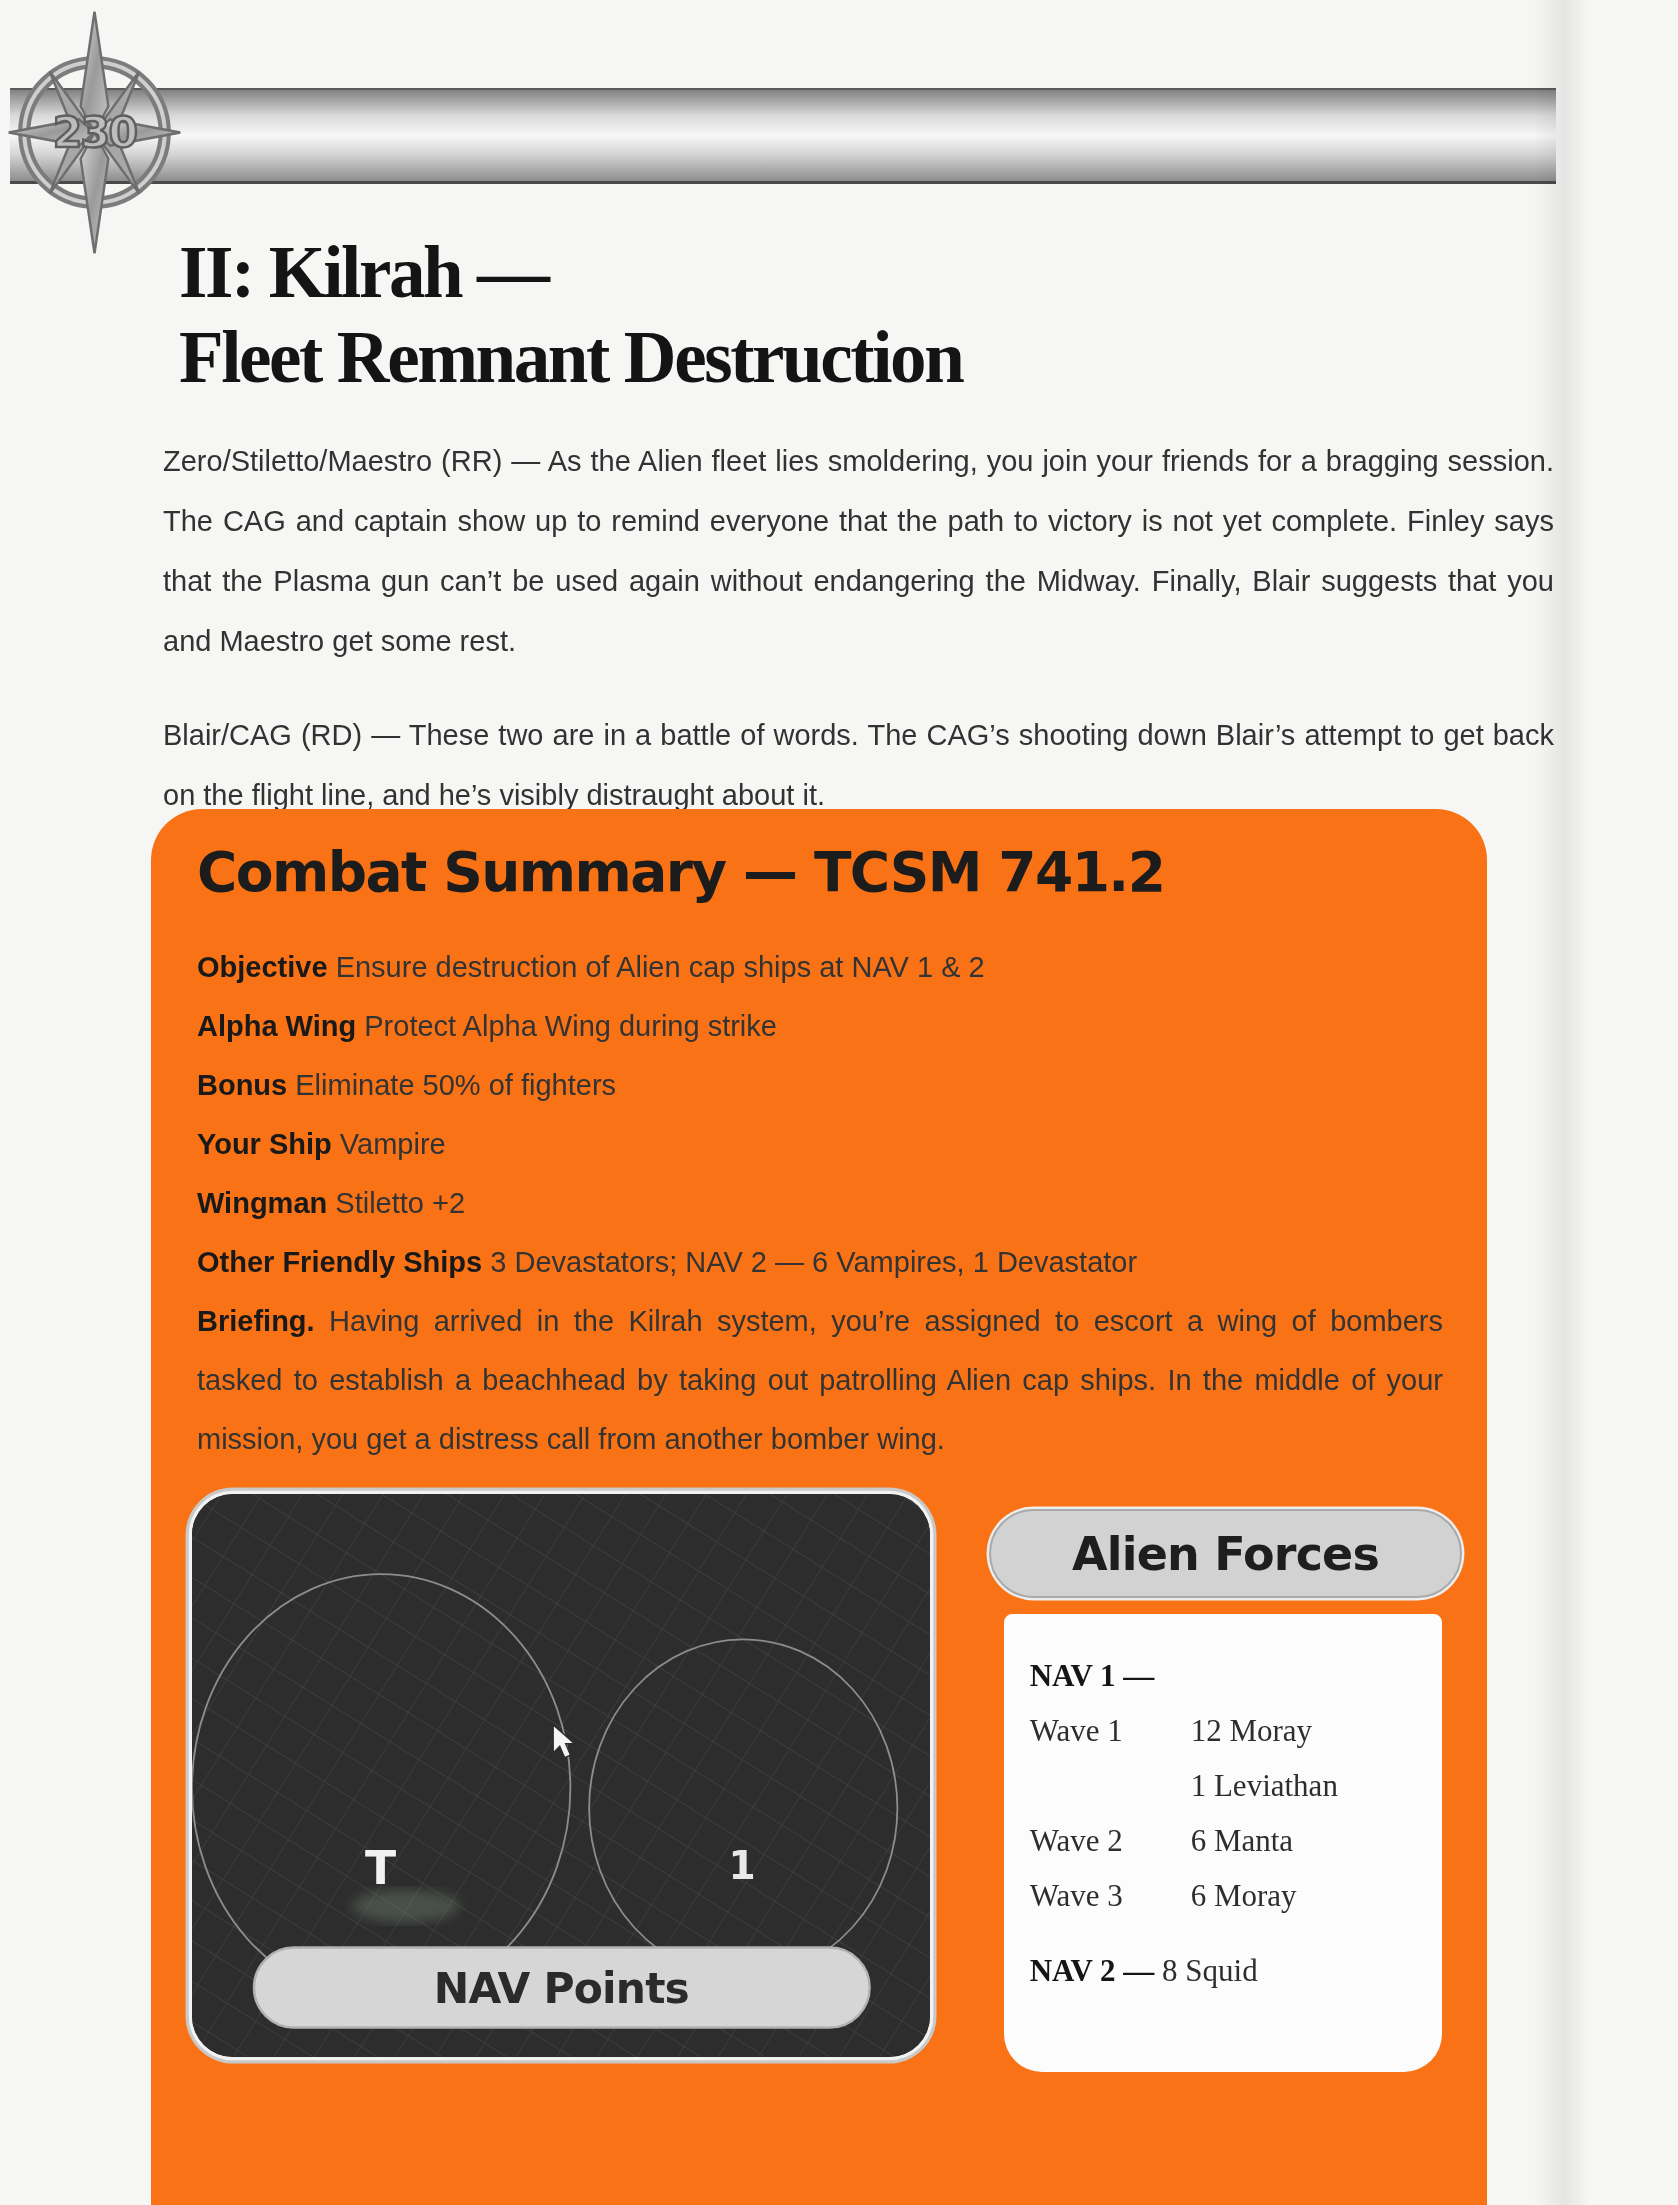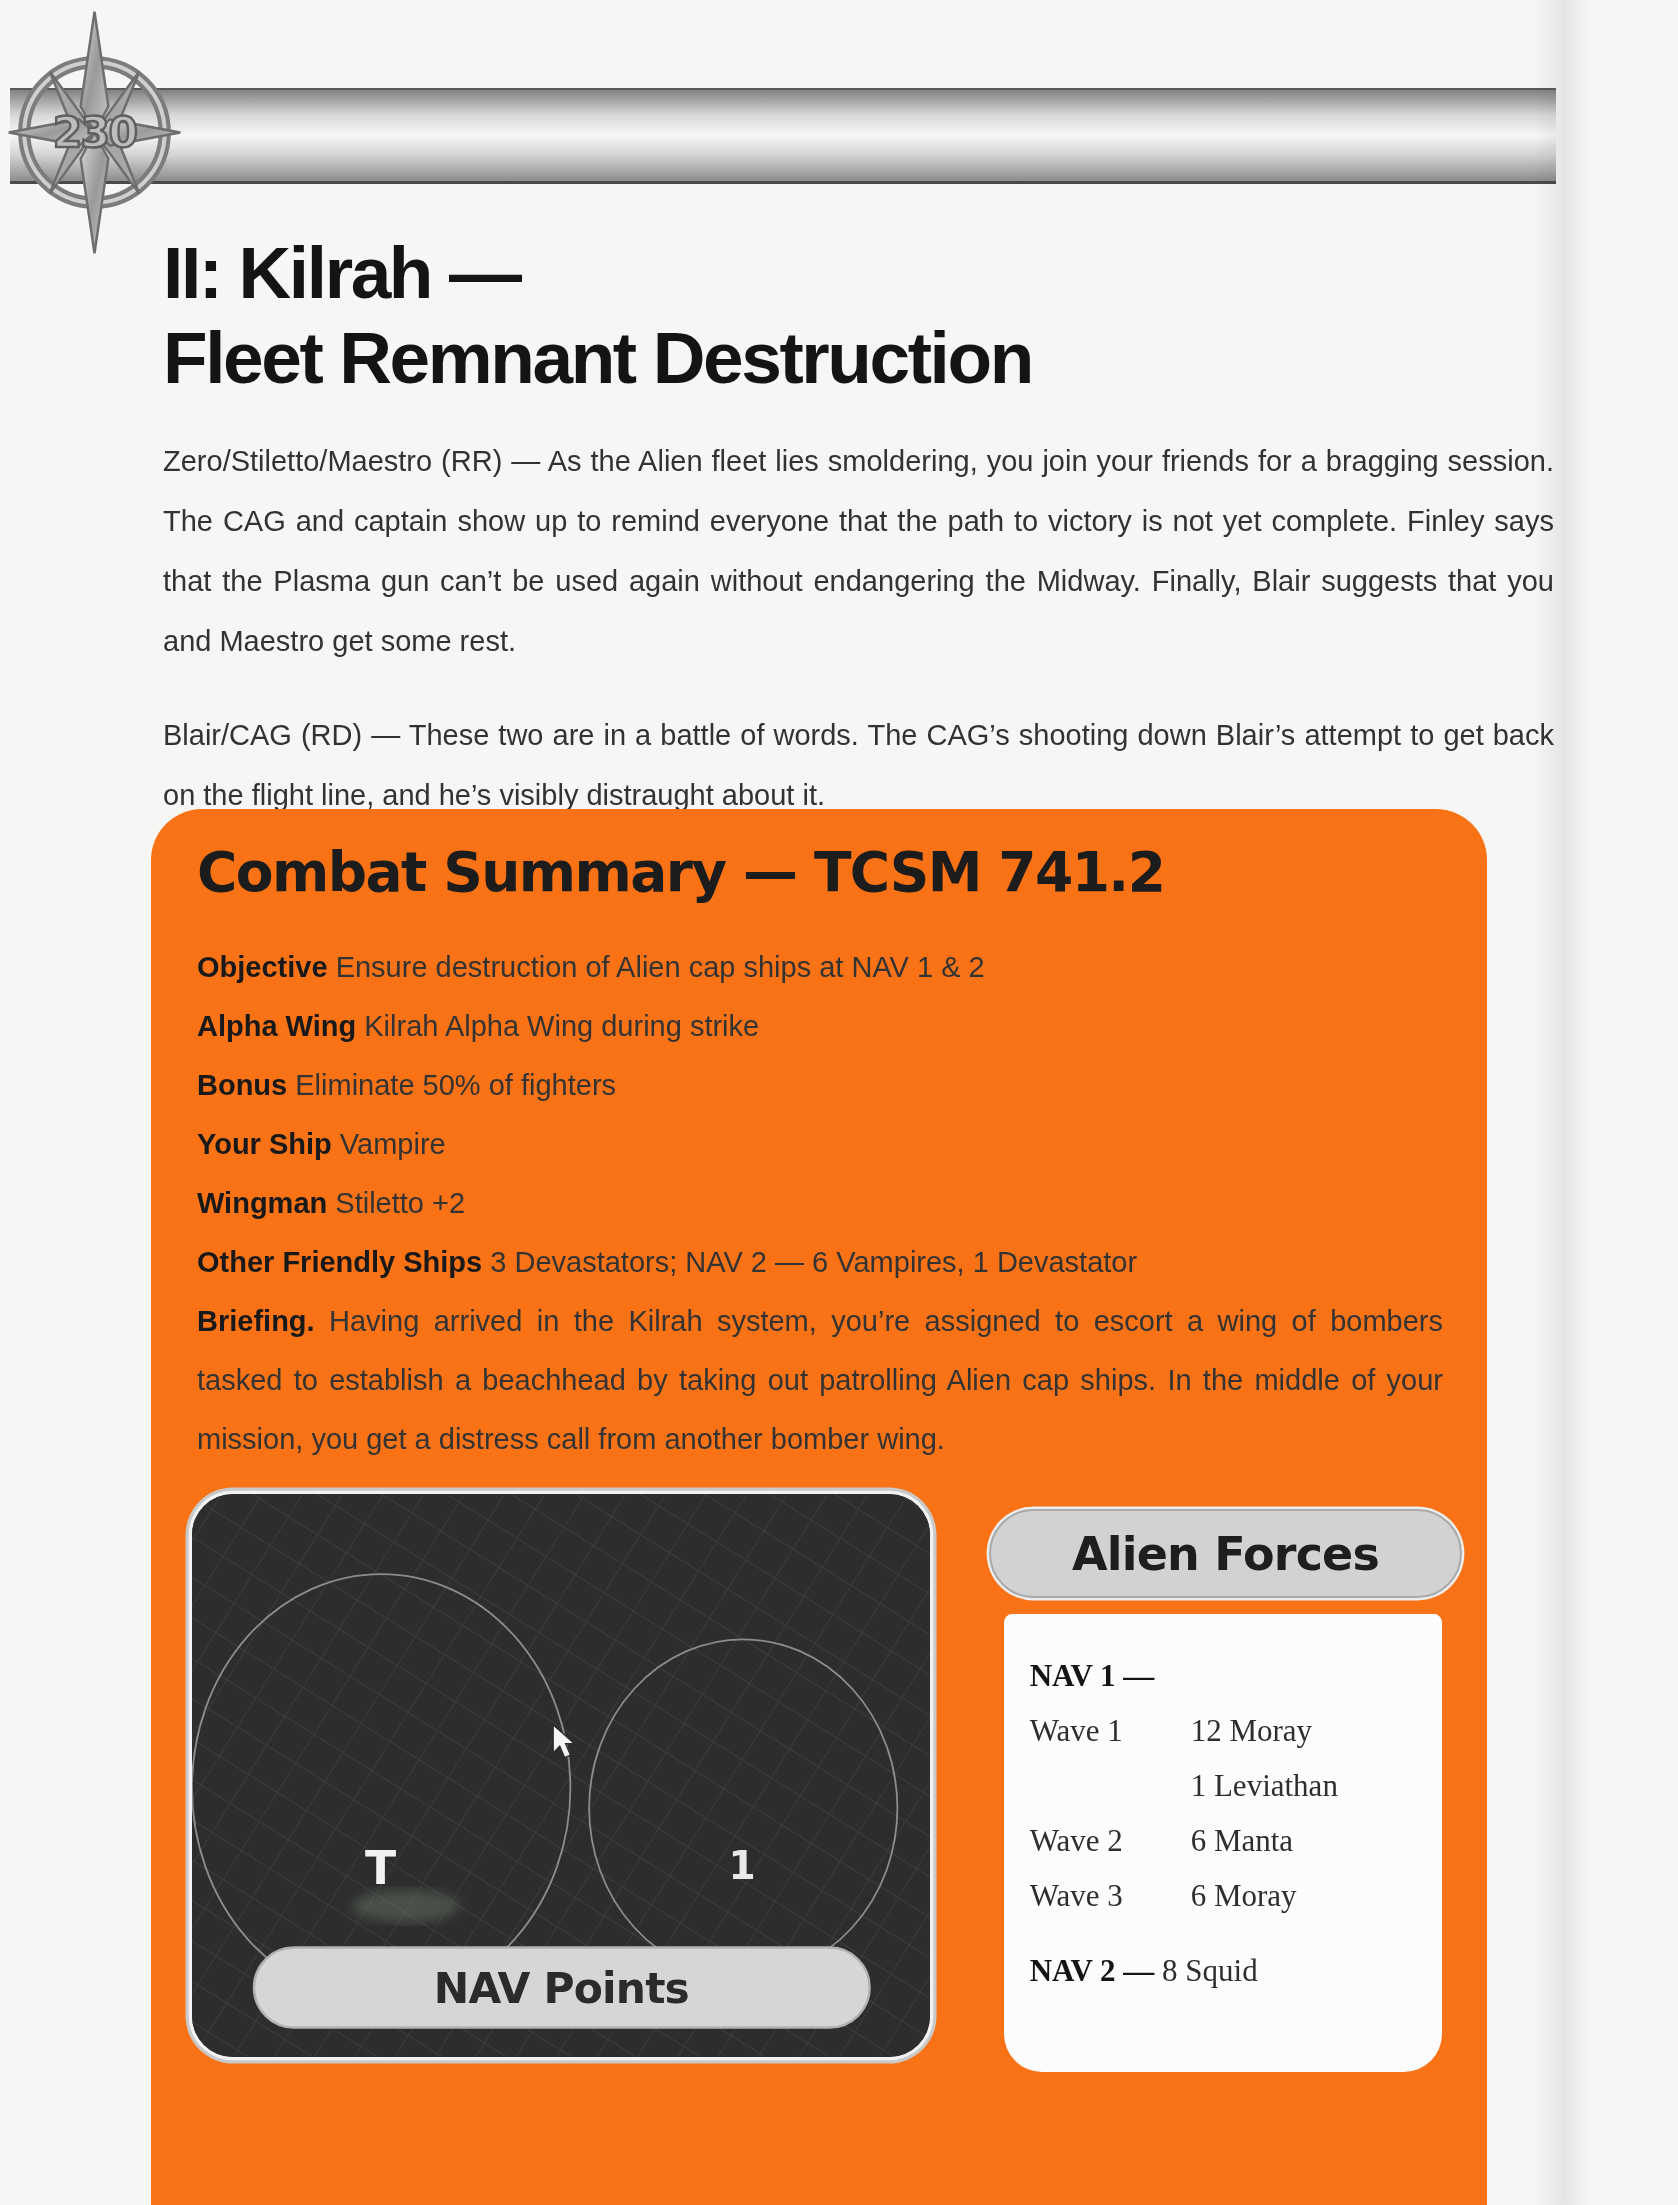--- a/index.html
+++ b/index.html
@@ -12,21 +12,21 @@
   
   .header-bar{
     position:absolute;left:9.8px;top:88px;right:122px;height:91px;
     background:linear-gradient(180deg,#828282 0%,#d9d9d9 28%,#f7f7f7 50%,#d2d2d2 72%,#8d8d8d 100%);
     border-top:2.4px solid #5a5a5a;border-bottom:3.3px solid #4a4a4a;
   }
   .compass{position:absolute;left:6.5px;top:9.8px;width:175px;height:245px;}
   
   .content{position:absolute;left:163px;top:230px;width:1391px;}
   h1{
-    margin:0 0 31px 0;font-family:Liberation Sans, sans-serif;
+    margin:0 0 31px 16px;font-family:Liberation Serif, serif;
     font-size:73px;line-height:85px;font-weight:800;letter-spacing:-2.4px;color:#141414;
   }
   .content p{
     margin:0 0 34px 0;font-size:29px;line-height:60px;text-align:justify;color:#323232;
   }
   
   .summary-box{
     position:absolute;left:151px;top:775px;width:1336px;height:1666px;
     background:#f97316;border-radius:51px;margin-top:34px;
   }
@@ -104,21 +104,21 @@
   </h1>
   <p>Zero/Stiletto/Maestro (RR) — As the Alien fleet lies smoldering, you join your friends for a bragging session. The CAG and captain show up to remind everyone that the path to victory is not yet complete. Finley says that the Plasma gun can’t be used again without endangering the Midway. Finally, Blair suggests that you and Maestro get some rest.</p>
   <p>Blair/CAG (RD) — These two are in a battle of words. The CAG’s shooting down Blair’s attempt to get back on the flight line, and he’s visibly distraught about it.</p>
 </div>
 
 <div class="summary-box">
   <h2>Combat Summary — TCSM 741.2</h2>
 
   <div class="fields">
     <div><b>Objective</b> <span>Ensure destruction of Alien cap ships at NAV 1 &amp; 2</span></div>
-    <div><b>Alpha Wing</b> <span>Kilrah Alpha Wing during strike</span></div>
+    <div><b>Alpha Wing</b> <span>Protect Alpha Wing during strike</span></div>
     <div><b>Bonus</b> <span>Eliminate 50% of fighters</span></div>
     <div><b>Your Ship</b> <span>Vampire</span></div>
     <div><b>Wingman</b> <span>Stiletto +2</span></div>
     <div><b>Other Friendly Ships</b> <span>3 Devastators; NAV 2 — 6 Vampires, 1 Devastator</span></div>
     <p class="brief"><b>Briefing.</b> <span>Having arrived in the Kilrah system, you’re assigned to escort a wing of bombers tasked to establish a beachhead by taking out patrolling Alien cap ships. In the middle of your mission, you get a distress call from another bomber wing.</span></p>
   </div>
 
   <div class="map">
     <svg viewBox="0 0 905 690">
       <defs>

